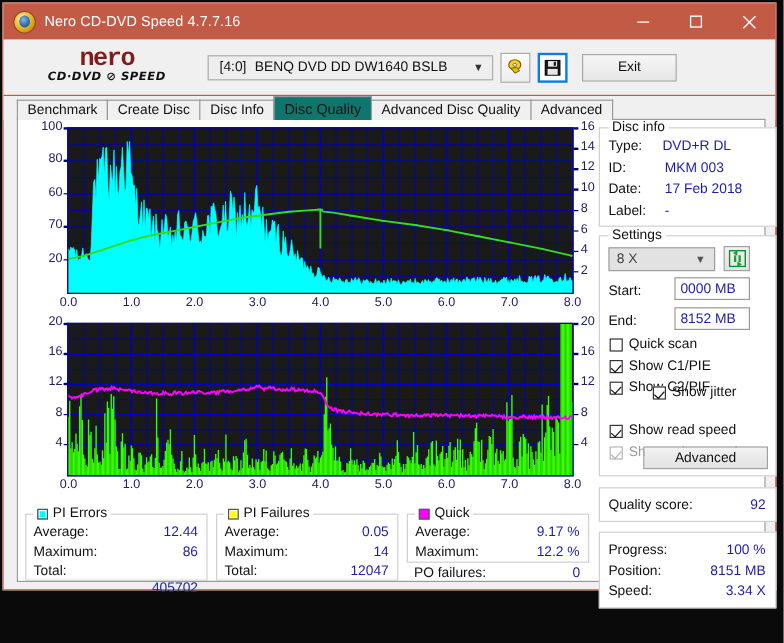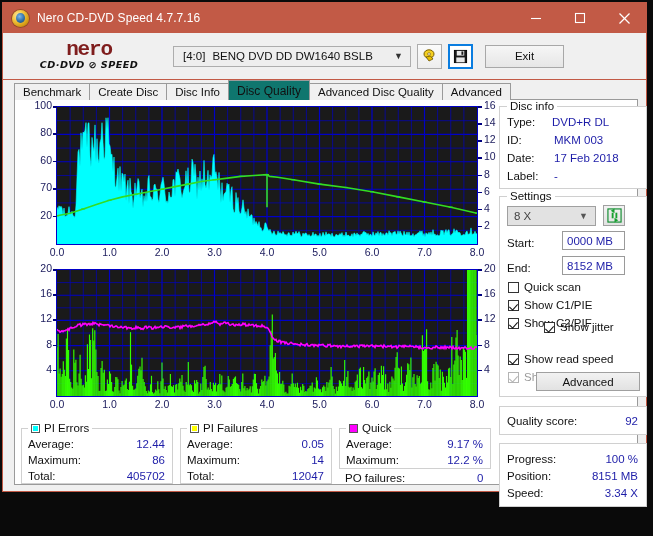--- a/index.html
+++ b/index.html
@@ -842,21 +842,21 @@
     <div class="statbox" style="left:6px;top:328px;width:152px;height:56px;">
       <div class="stitle">
         <span class="swatch inner" style="background:#00ffff"></span>
         <span>PI Errors</span>
       </div>
       <div class="kv" style="left:6px;top:9px;">Average:</div>
       <div class="kvv r" style="right:7px;top:9px;">12.44</div>
       <div class="kv" style="left:6px;top:25px;">Maximum:</div>
       <div class="kvv r" style="right:7px;top:25px;">86</div>
       <div class="kv" style="left:6px;top:41px;">Total:</div>
-      <div class="kvv r" style="right:7px;top:41px;">405702</div>
+      <div class="kvv r" style="right:7px;top:55px;">405702</div>
     </div>
 
     <div class="statbox" style="left:165px;top:328px;width:152px;height:56px;">
       <div class="stitle">
         <span class="swatch inner" style="background:#ffff00"></span>
         <span>PI Failures</span>
       </div>
       <div class="kv" style="left:6px;top:9px;">Average:</div>
       <div class="kvv r" style="right:7px;top:9px;">0.05</div>
       <div class="kv" style="left:6px;top:25px;">Maximum:</div>

